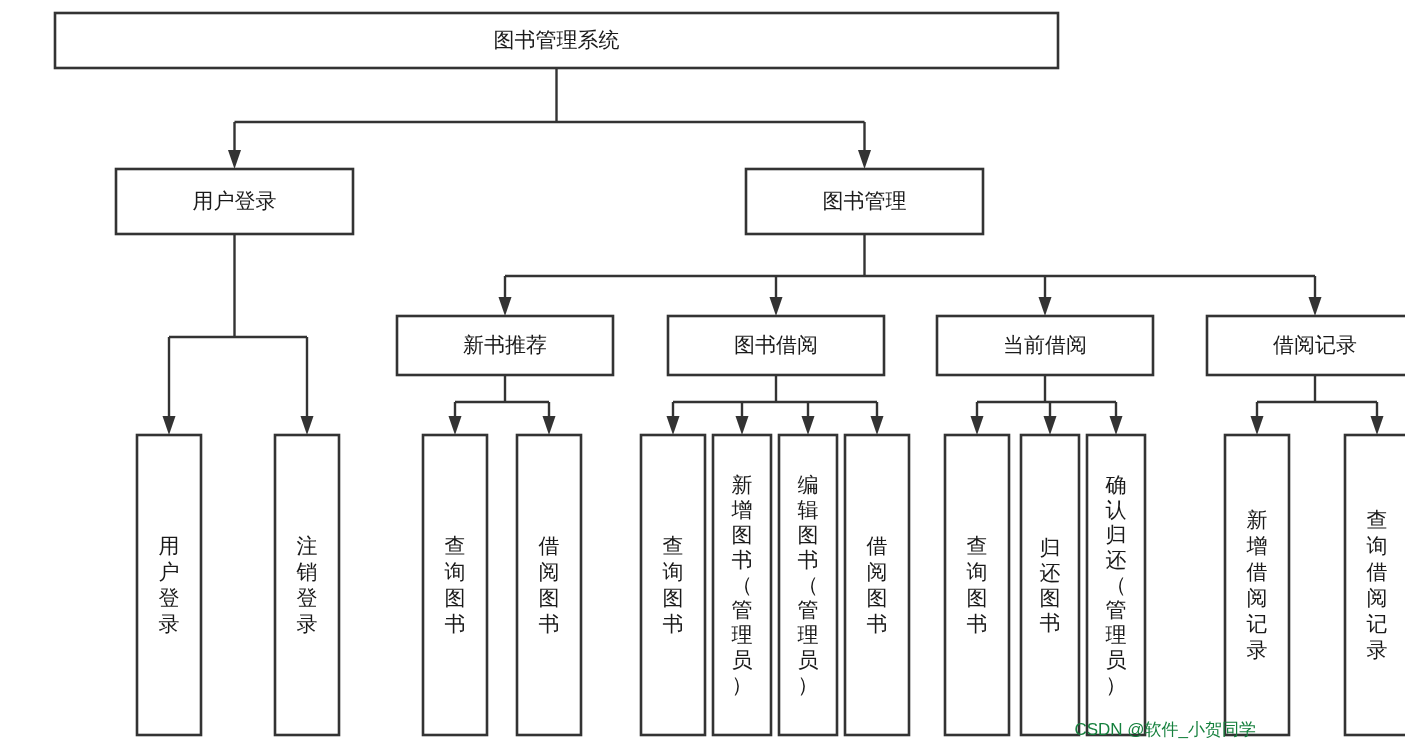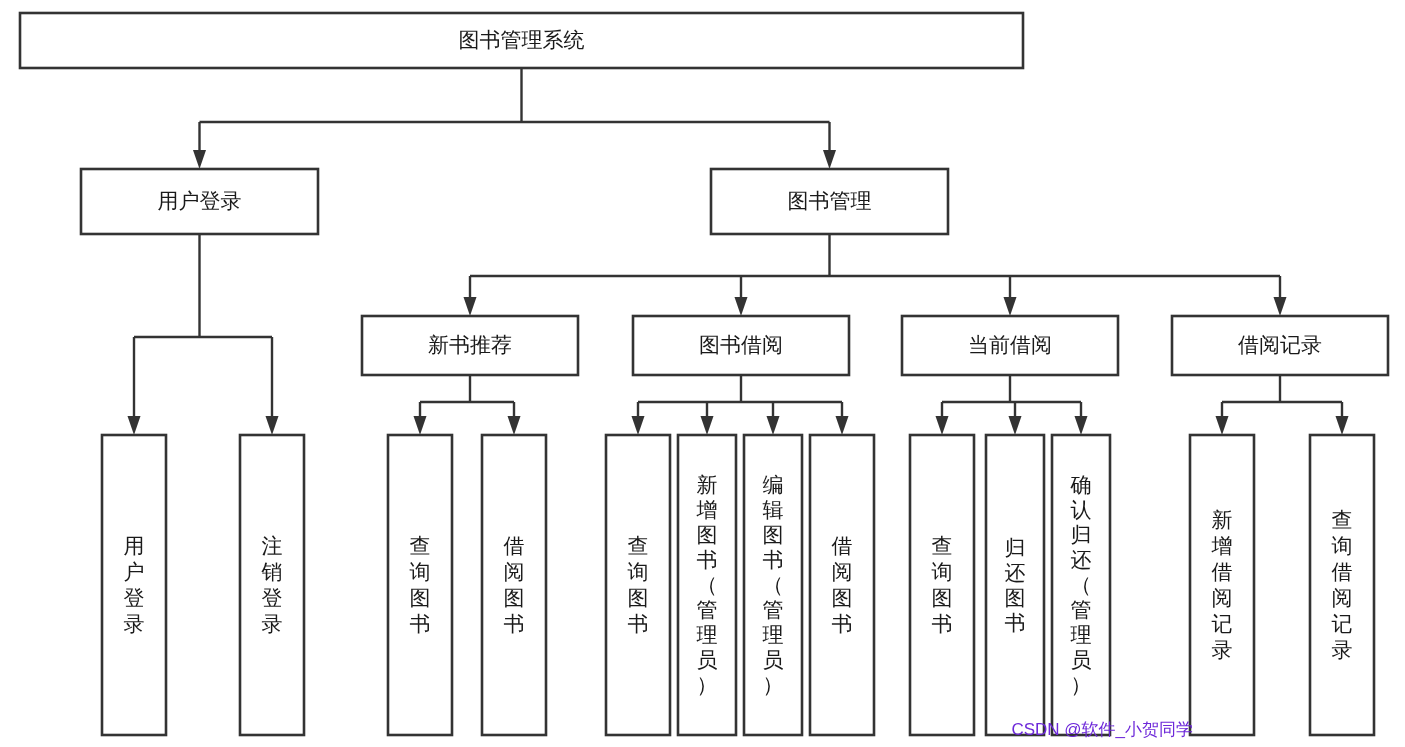--- a/index.html
+++ b/index.html
@@ -13,20 +13,21 @@
     height: 747px;
     font-family: "Liberation Sans", "DejaVu Sans", sans-serif;
     overflow: hidden;
     position: relative;
   }
   #diagram-root {
     position: relative;
     width: 1221px;
     height: 747px;
     background: #ffffff;
+    padding-left: 35px;
   }
   svg.diagram {
     display: block;
     width: 1405px;
     height: 747px;
   }
   .node-rect {
     fill: #ffffff;
     stroke: #333333;
     stroke-width: 2.6;
@@ -43,25 +44,25 @@
   }
   .node-label-h {
     font-family: "Liberation Sans", "DejaVu Sans", sans-serif;
     font-size: 21px;
     fill: #1a1a1a;
     text-anchor: middle;
     dominant-baseline: middle;
   }
   .watermark {
     position: absolute;
-    right: 28px;
+    right: 0;
     bottom: 6px;
     font-family: "Liberation Sans", "DejaVu Sans", sans-serif;
     font-size: 17px;
-    color: #6d28d9;
+    color: #15803d;
     white-space: nowrap;
     user-select: none;
     pointer-events: none;
   }
 </style>
 </head>
 <body>
 
 <div id="diagram-root">
   <svg class="diagram" viewBox="0 0 1405 747" xmlns="http://www.w3.org/2000/svg">

